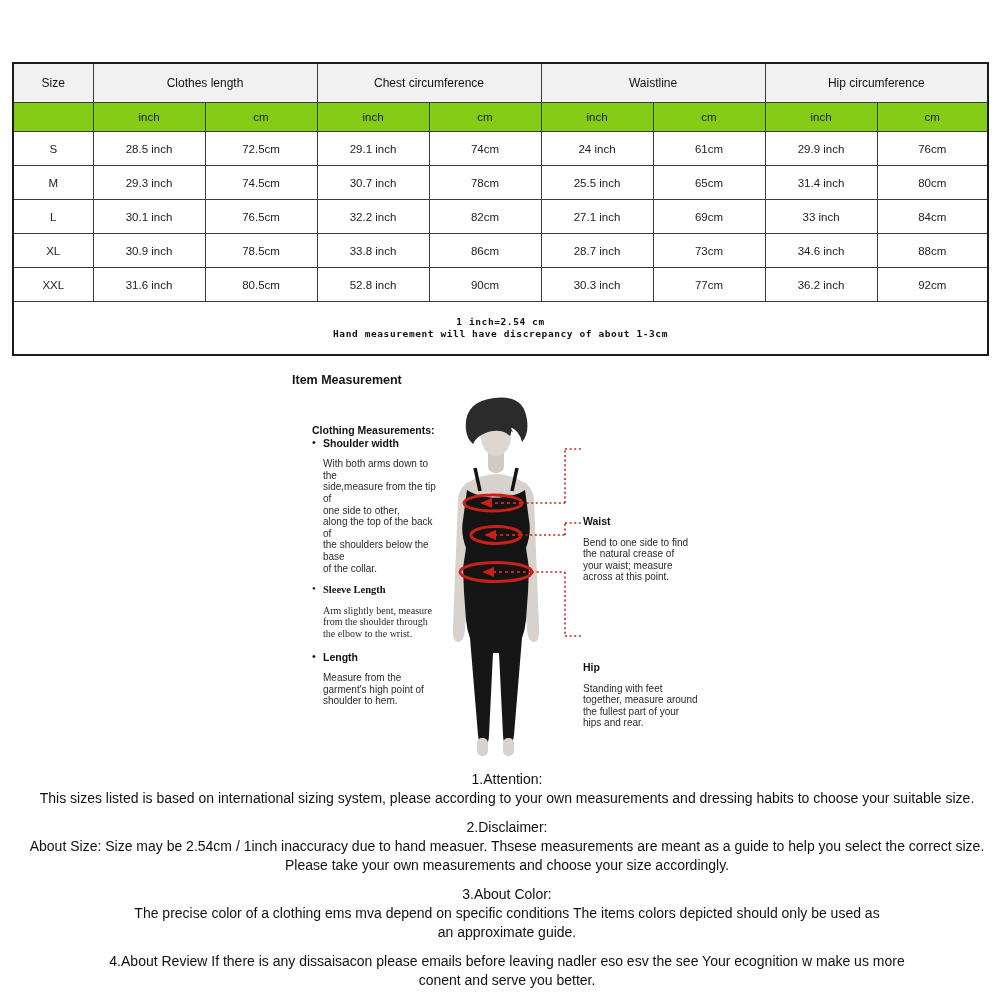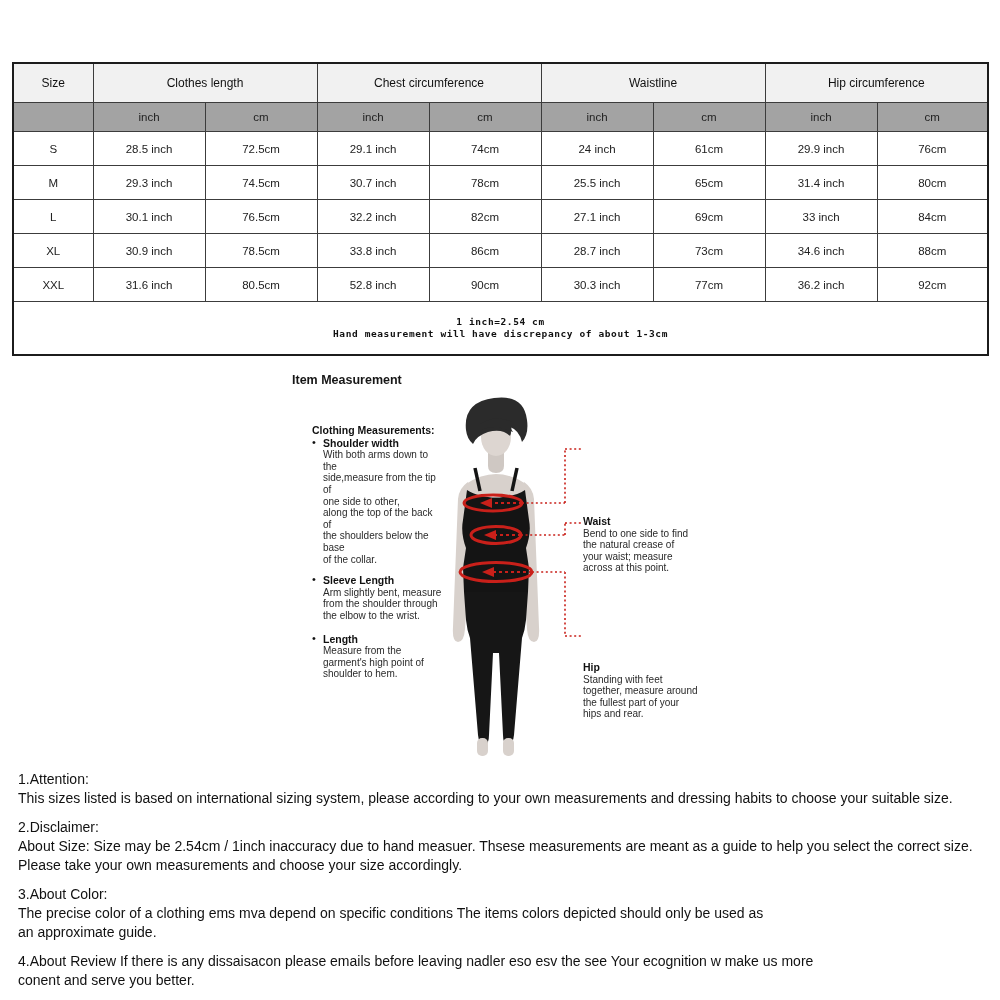--- a/index.html
+++ b/index.html
@@ -5,43 +5,43 @@
   html,body{margin:0;padding:0;background:#fff;}
   .canvas{position:relative;width:1000px;height:1000px;background:#ffffff;
           font-family:"Liberation Sans",sans-serif;color:#222;overflow:hidden;}
 
   
   table.size-table{position:absolute;left:12px;top:62px;width:975px;
     border-collapse:collapse;table-layout:fixed;border:2px solid #1c1c1c;}
   table.size-table th,table.size-table td{border:1px solid #3c3c3c;text-align:center;
     vertical-align:middle;padding:0;}
   tr.hrow1 th{background:#f1f1f1;font-weight:normal;font-size:12px;height:38px;color:#111;}
-  tr.hrow2 th{background:#a3a3a3;font-weight:normal;font-size:11.5px;height:28px;color:#222;}
+  tr.hrow2 th{background:#84cc16;font-weight:normal;font-size:11.5px;height:28px;color:#222;}
   tr.drow td{height:33px;font-size:11.5px;color:#222;background:#fff;}
   tr.nrow td{height:52px;background:#fff;}
   .note-line{font-family:"DejaVu Sans Mono",monospace;font-weight:bold;font-size:9.5px;
     letter-spacing:0.6px;line-height:12px;color:#111;}
 
   
   .im-title{position:absolute;left:292px;top:373px;font-weight:bold;font-size:12.5px;color:#161616;}
   .meas-col{position:absolute;font-size:10px;line-height:11.6px;color:#2a2a2a;}
   .meas-heading{font-weight:bold;font-size:10.5px;margin:0 0 1px 0;color:#111;}
   .meas-label{font-weight:bold;font-size:10.5px;color:#111;}
   .bullet-item{position:relative;padding-left:11px;}
   .bullet-item::before{content:"\2022";position:absolute;left:0;top:-1px;font-size:11px;color:#111;}
-  .meas-desc{white-space:pre-line;margin-top:0;}
+  .meas-desc{white-space:pre-line;margin-top:9px;}
   .left-col{left:312px;top:425px;width:130px;}
-  .gap1{margin-top:10px;} .gap2{margin-top:12px;}
+  .gap1{margin-top:10px;font-family:Liberation Serif, serif;} .gap2{margin-top:12px;}
   .right-block{position:absolute;left:583px;width:122px;font-size:10px;line-height:11.6px;color:#2a2a2a;}
   .rb-bust{top:428px;} .rb-waist{top:516px;} .rb-hip{top:662px;}
   .fig-wrap{position:absolute;left:430px;top:390px;width:160px;height:390px;}
 
   
-  .notes{position:absolute;left:18px;top:770px;width:958px;font-size:14px;
-    line-height:19px;color:#111;}
+  .notes{position:absolute;left:28px;top:770px;width:958px;font-size:14px;
+    line-height:19px;color:#111;text-align:center;}
   .notes p{margin:0 0 10px 0;}
   .notes .nline{display:block;}
 </style>
 </head>
 <body>
 
 <div class="canvas">
 
   <table class="size-table">
     <colgroup>

